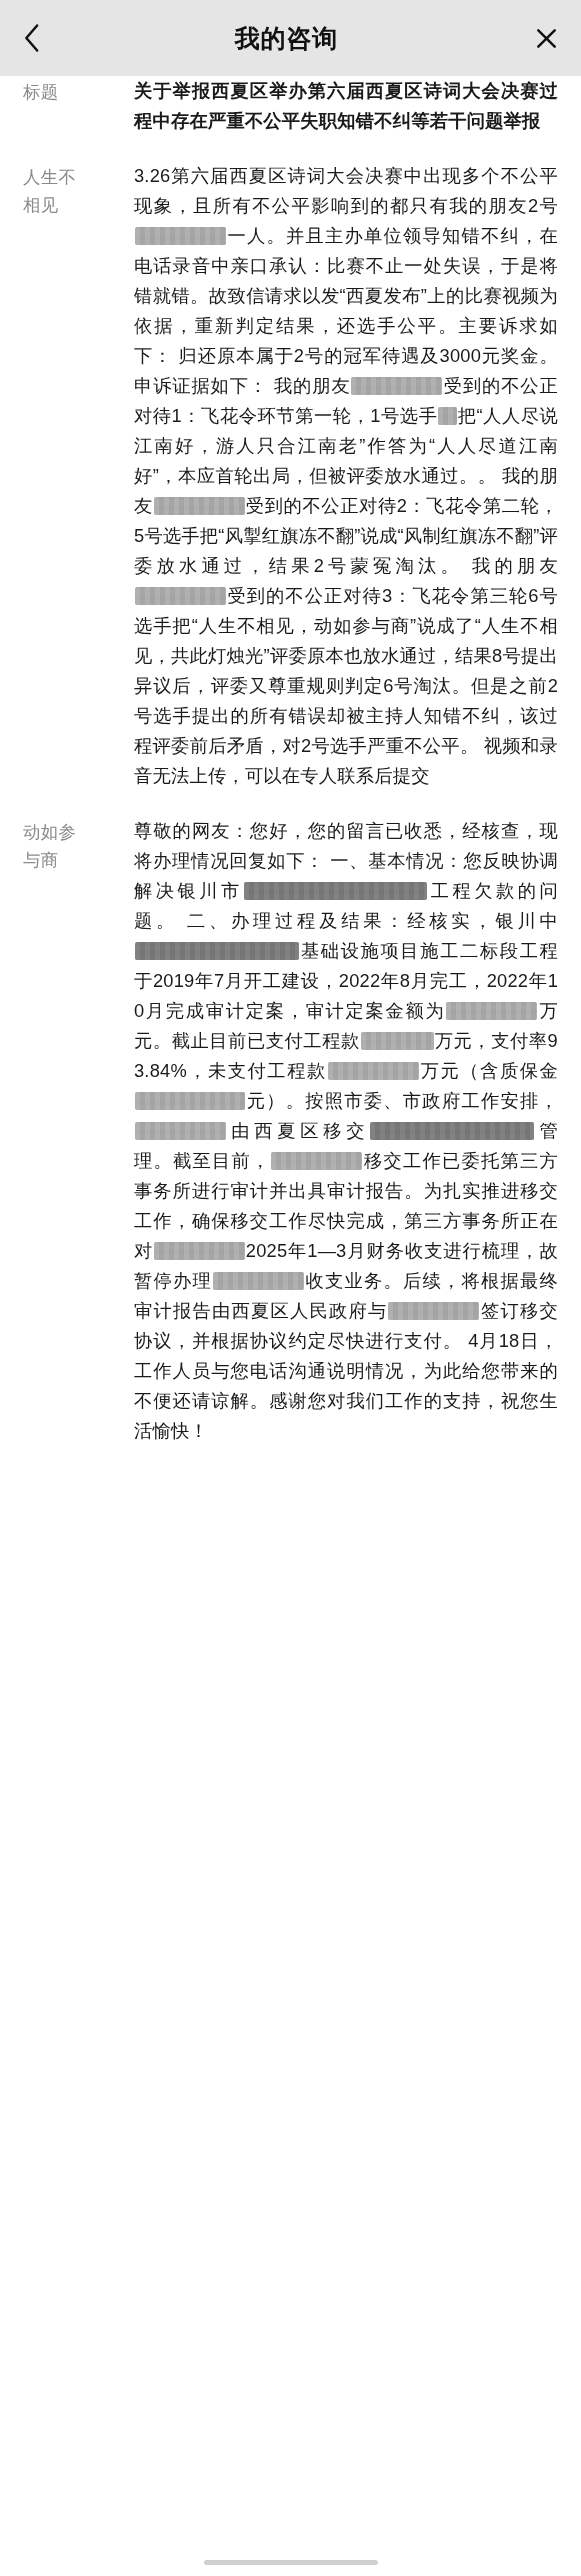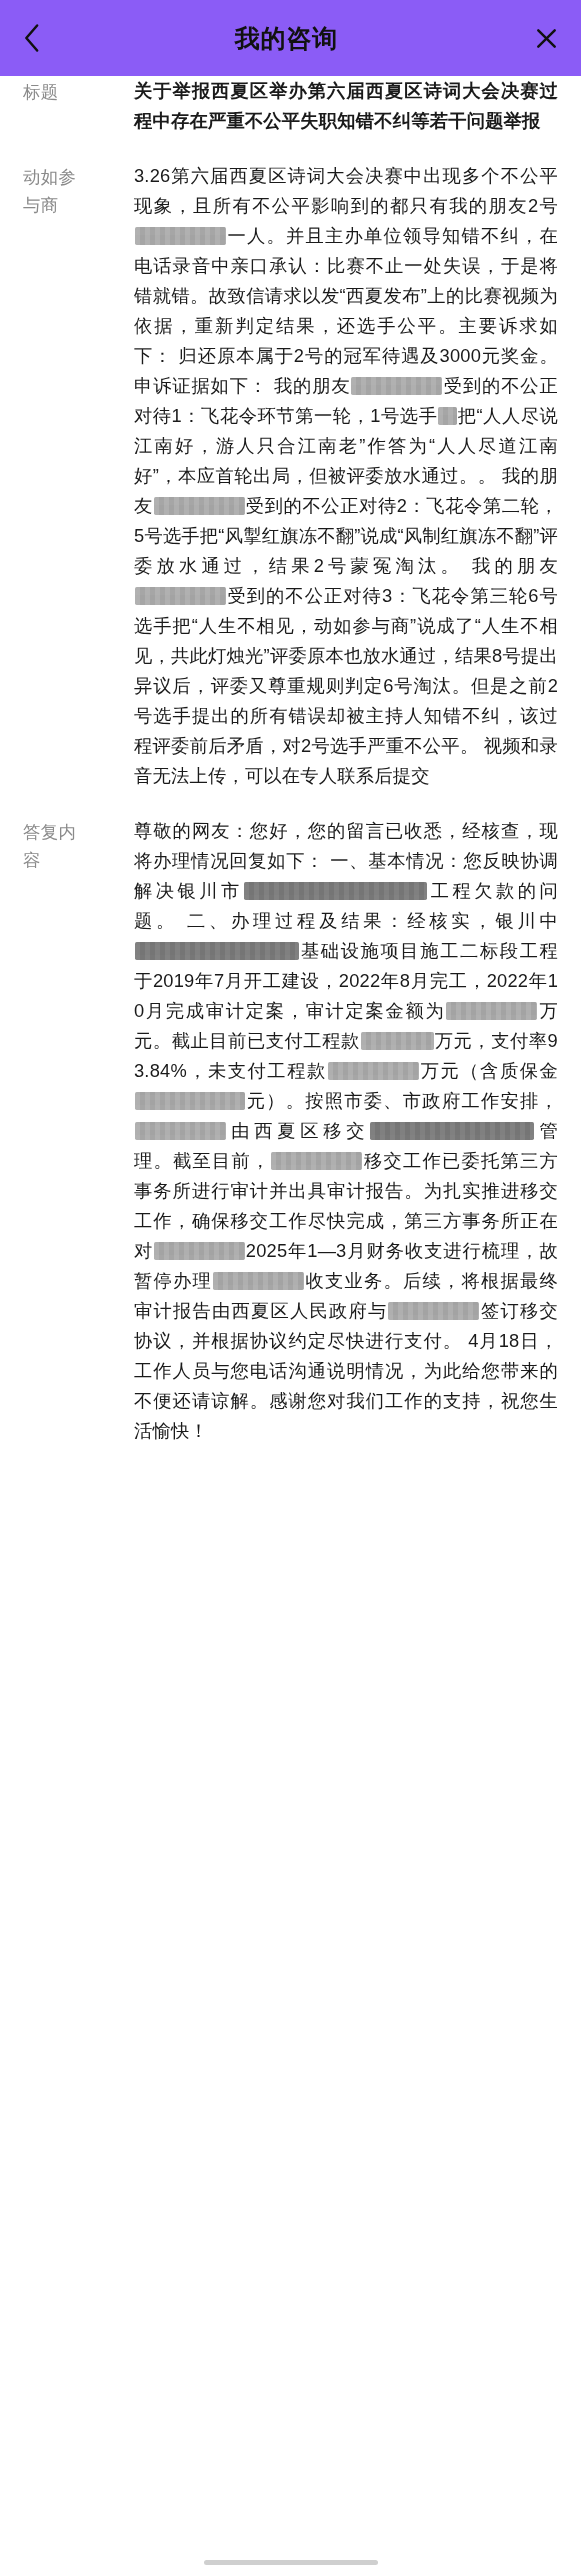--- a/index.html
+++ b/index.html
@@ -21,21 +21,21 @@
     box-sizing: border-box;
   }
 
   
   .header {
     height: 76px;
     display: flex;
     align-items: center;
     justify-content: space-between;
     padding: 0 23px;
-    background: #8b5cf6;
+    background: #e5e5e5;
     box-sizing: border-box;
   }
   .hdr-back {
     width: 37px;
     height: 37px;
     display: flex;
     align-items: center;
     justify-content: flex-start;
     cursor: pointer;
   }
@@ -151,26 +151,26 @@
   </div>
 
   <div class="content">
 
     <div class="row">
       <div class="row-label">标题</div>
       <div class="row-value bold">关于举报西夏区举办第六届西夏区诗词大会决赛过程中存在严重不公平失职知错不纠等若干问题举报</div>
     </div>
 
     <div class="row">
-      <div class="row-label">动如参与商</div>
+      <div class="row-label">人生不相见</div>
       <div class="row-value">3.26第六届西夏区诗词大会决赛中出现多个不公平现象，且所有不公平影响到的都只有我的朋友2号<span class="redact" style="width: 91px;"></span>一人。并且主办单位领导知错不纠，在电话录音中亲口承认：比赛不止一处失误，于是将错就错。故致信请求以发“西夏发布”上的比赛视频为依据，重新判定结果，还选手公平。主要诉求如下： 归还原本属于2号的冠军待遇及3000元奖金。 申诉证据如下： 我的朋友<span class="redact" style="width: 91px;"></span>受到的不公正对待1：飞花令环节第一轮，1号选手<span class="redact" style="width: 18.3px;"></span>把“人人尽说江南好，游人只合江南老”作答为“人人尽道江南好”，本应首轮出局，但被评委放水通过。。 我的朋友<span class="redact" style="width: 91px;"></span>受到的不公正对待2：飞花令第二轮，5号选手把“风掣红旗冻不翻”说成“风制红旗冻不翻”评委放水通过，结果2号蒙冤淘汰。 我的朋友<span class="redact" style="width: 91px;"></span>受到的不公正对待3：飞花令第三轮6号选手把“人生不相见，动如参与商”说成了“人生不相见，共此灯烛光”评委原本也放水通过，结果8号提出异议后，评委又尊重规则判定6号淘汰。但是之前2号选手提出的所有错误却被主持人知错不纠，该过程评委前后矛盾，对2号选手严重不公平。 视频和录音无法上传，可以在专人联系后提交</div>
     </div>
 
     <div class="row">
-      <div class="row-label">答复内容</div>
+      <div class="row-label">动如参与商</div>
       <div class="row-value">尊敬的网友：您好，您的留言已收悉，经核查，现将办理情况回复如下： 一、基本情况：您反映协调解决银川市<span class="redact dark" style="width: 183px;"></span>工程欠款的问题。 二、办理过程及结果：经核实，银川中<span class="redact dark" style="width: 164px;"></span>基础设施项目施工二标段工程于2019年7月开工建设，2022年8月完工，2022年10月完成审计定案，审计定案金额为<span class="redact" style="width: 91px;"></span>万元。截止目前已支付工程款<span class="redact" style="width: 73px;"></span>万元，支付率93.84%，未支付工程款<span class="redact" style="width: 91px;"></span>万元（含质保金<span class="redact" style="width: 110px;"></span>元）。按照市委、市政府工作安排，<span class="redact" style="width: 91px;"></span>由西夏区移交<span class="redact dark" style="width: 164px;"></span>管理。截至目前，<span class="redact" style="width: 91px;"></span>移交工作已委托第三方事务所进行审计并出具审计报告。为扎实推进移交工作，确保移交工作尽快完成，第三方事务所正在对<span class="redact" style="width: 91px;"></span>2025年1—3月财务收支进行梳理，故暂停办理<span class="redact" style="width: 91px;"></span>收支业务。后续，将根据最终审计报告由西夏区人民政府与<span class="redact" style="width: 91px;"></span>签订移交协议，并根据协议约定尽快进行支付。 4月18日，工作人员与您电话沟通说明情况，为此给您带来的不便还请谅解。感谢您对我们工作的支持，祝您生活愉快！</div>
     </div>
 
   </div>
 
   <div class="bottom-bar">
     <div class="home-indicator"></div>
   </div>
 
 </div>

